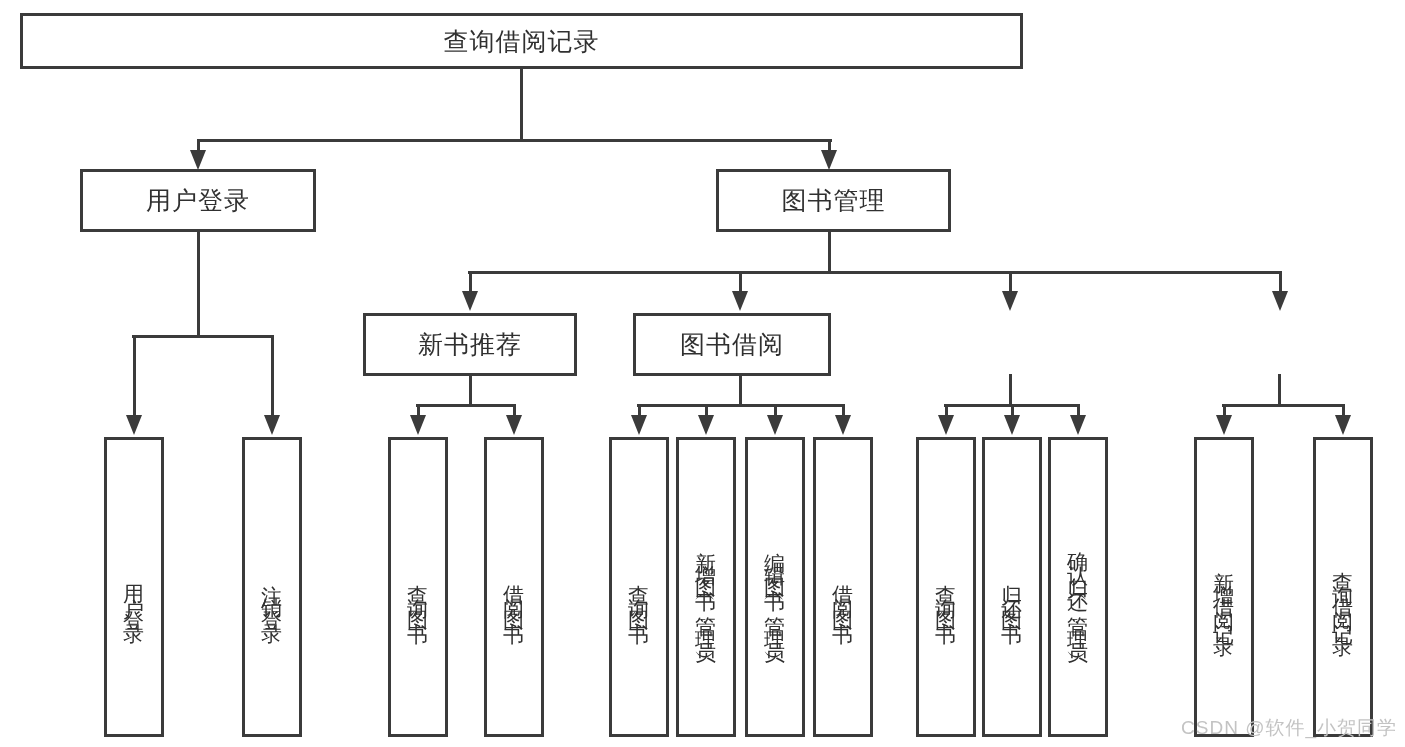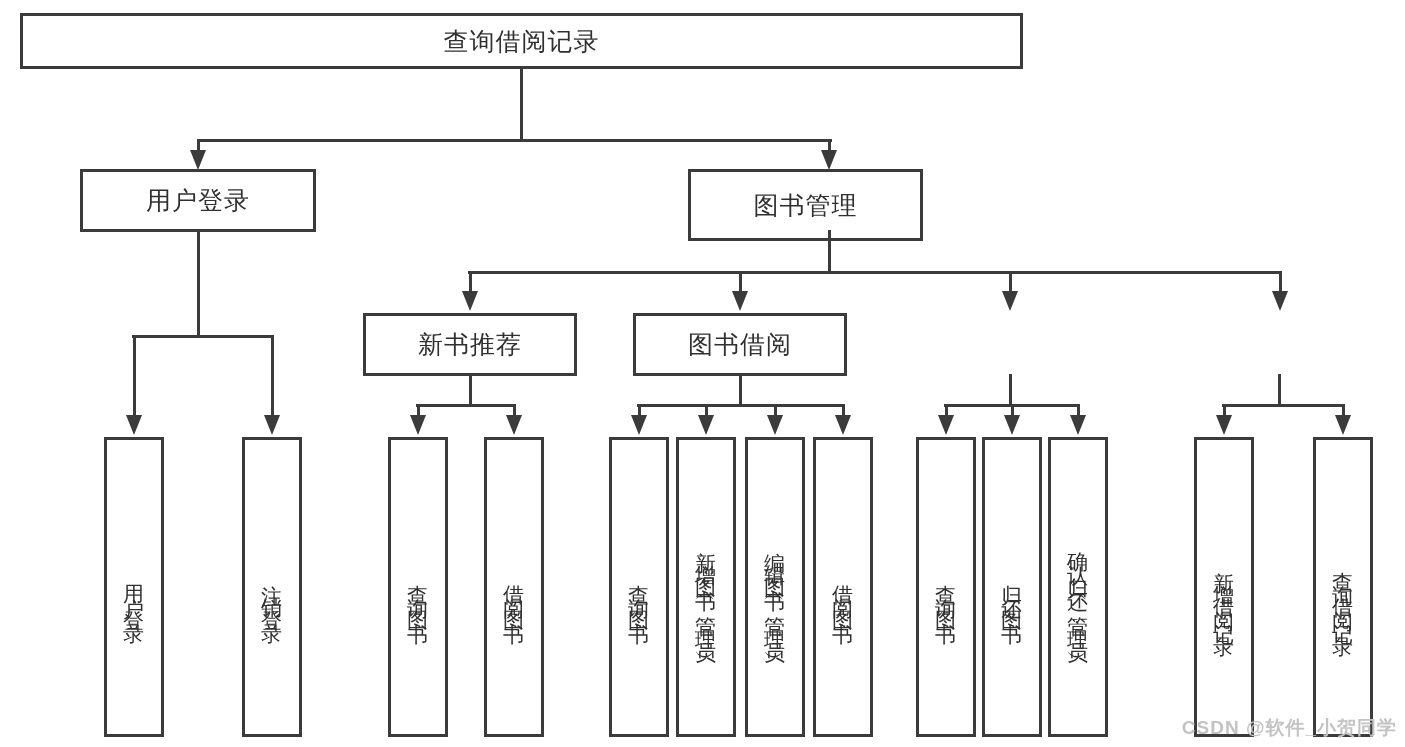--- a/index.html
+++ b/index.html
@@ -47,21 +47,20 @@
     border-top:20px solid var(--line);
   }
   .watermark{
     position:absolute;
     right:8px;bottom:6px;
     font-size:19px;
     color:var(--watermark);
     letter-spacing:1px;
     z-index:5;
     white-space:nowrap;
-    font-weight:bold;
   }
 </style>
 </head>
 <body>
 
 <div id="stage">
 
   <div class="box hbox" style="left:20px;top:13px;width:1003px;height:56px">
     <span>查询借阅记录</span>
   </div>
@@ -69,21 +68,21 @@
   <div class="line" style="left:520px;top:69px;width:3px;height:73px"></div>
   <div class="line" style="left:197px;top:139px;width:635px;height:3px"></div>
   <div class="line" style="left:197px;top:139px;width:3px;height:14px"></div>
   <div class="tri" style="left:190px;top:150px"></div>
   <div class="line" style="left:828px;top:139px;width:3px;height:14px"></div>
   <div class="tri" style="left:821px;top:150px"></div>
 
   <div class="box hbox" style="left:80px;top:169px;width:236px;height:63px">
     <span>用户登录</span>
   </div>
-  <div class="box hbox" style="left:688px;top:169px;width:235px;height:72px">
+  <div class="box hbox" style="left:716px;top:169px;width:235px;height:63px">
     <span>图书管理</span>
   </div>
 
   <div class="line" style="left:197px;top:230px;width:3px;height:108px"></div>
   <div class="line" style="left:132px;top:335px;width:142px;height:3px"></div>
   <div class="line" style="left:133px;top:335px;width:3px;height:84px"></div>
   <div class="tri" style="left:126px;top:415px"></div>
   <div class="line" style="left:271px;top:335px;width:3px;height:84px"></div>
   <div class="tri" style="left:264px;top:415px"></div>
 
@@ -94,21 +93,21 @@
   <div class="line" style="left:739px;top:271px;width:3px;height:24px"></div>
   <div class="tri" style="left:732px;top:291px"></div>
   <div class="line" style="left:1009px;top:271px;width:3px;height:24px"></div>
   <div class="tri" style="left:1002px;top:291px"></div>
   <div class="line" style="left:1279px;top:271px;width:3px;height:24px"></div>
   <div class="tri" style="left:1272px;top:291px"></div>
 
   <div class="box hbox" style="left:363px;top:313px;width:214px;height:63px">
     <span>新书推荐</span>
   </div>
-  <div class="box hbox" style="left:633px;top:313px;width:214px;height:63px">
+  <div class="box hbox" style="left:633px;top:313px;width:198px;height:63px">
     <span>图书借阅</span>
   </div>
 
   <div class="line" style="left:469px;top:374px;width:3px;height:33px"></div>
   <div class="line" style="left:416px;top:404px;width:100px;height:3px"></div>
   <div class="line" style="left:417px;top:404px;width:3px;height:15px"></div>
   <div class="tri" style="left:410px;top:415px"></div>
   <div class="line" style="left:513px;top:404px;width:3px;height:15px"></div>
   <div class="tri" style="left:506px;top:415px"></div>
 

